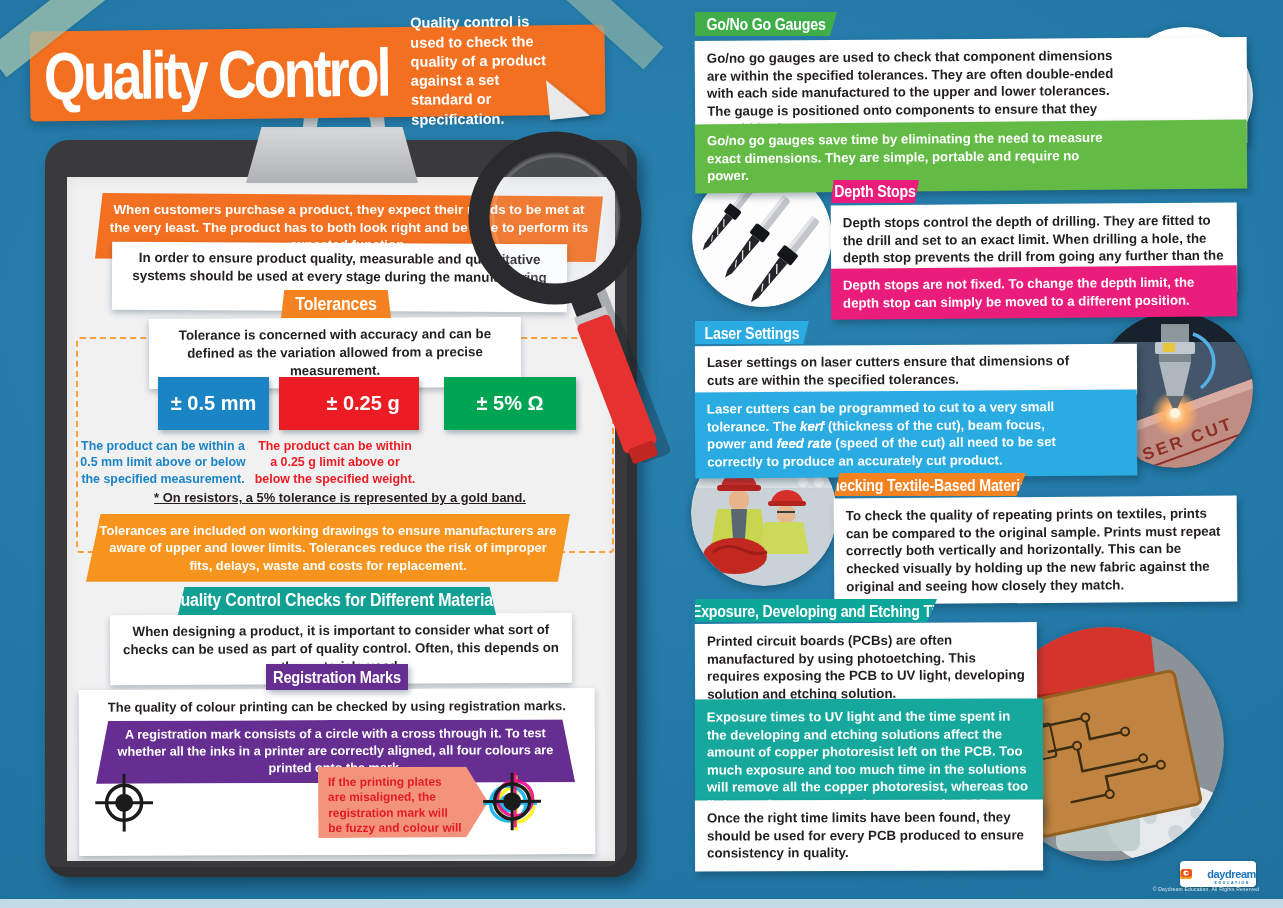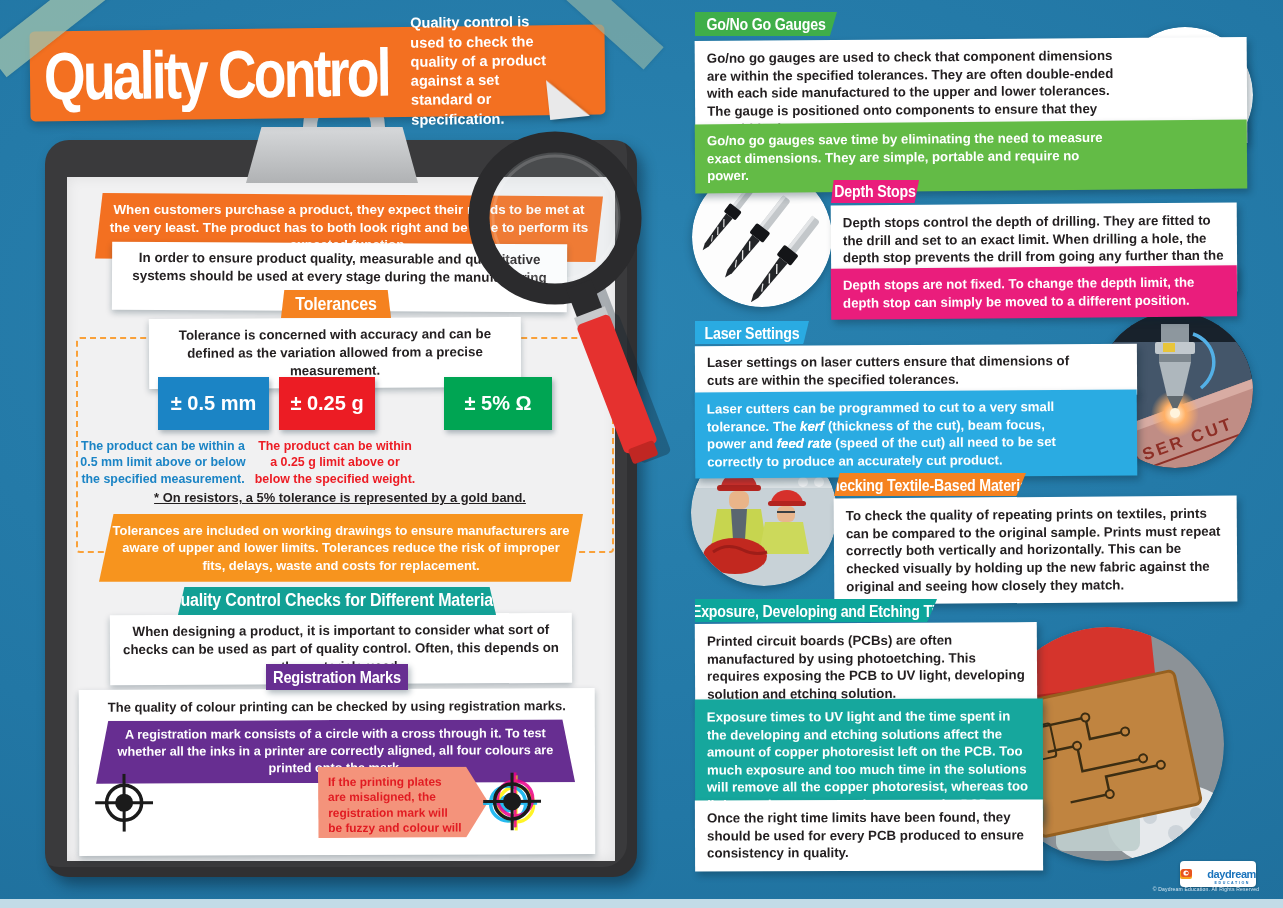--- a/index.html
+++ b/index.html
@@ -49,21 +49,21 @@
     clip-path:polygon(3% 0,97% 0,100% 100%,0 100%);}
   .tol-def{left:149px;top:318px;width:348px;padding:8px 12px;font-size:13.3px;line-height:1.35;z-index:4;transform:rotate(-.3deg);}
   .tol-dashed{left:76px;top:337px;width:534px;height:212px;border:2.5px dashed #f9a13a;border-radius:4px;z-index:3;}
   .tol-box{top:377px;height:53px;display:flex;align-items:center;justify-content:center;color:#fff;
     font-size:20px;font-weight:700;z-index:4;box-shadow:2px 3px 5px rgba(8,35,52,.3);}
   .tol-cap{top:438px;font-size:12.4px;font-weight:700;line-height:1.32;text-align:center;z-index:4;}
   .t-blue{background:#1b84c5;margin-left:44px;} .c-blue{color:#1b84c5;}
   .t-red{background:#ec1c24;} .c-red{color:#ec1c24;}
   .t-green{background:#00a553;} .c-green{color:#00a553;}
   .tol-note{left:90px;top:490px;width:500px;text-align:center;font-size:12.9px;font-weight:700;z-index:4;text-decoration:underline;}
-  .tol-callout{left:99px;top:514px;width:460px;padding:8px 12px;background:#f7941e;text-align:center;
+  .tol-callout{left:86px;top:514px;width:460px;padding:8px 12px;background:#f7941e;text-align:center;
     font-size:12.9px;line-height:1.34;z-index:4;clip-path:polygon(3% 0,100% 0,97.5% 100%,0 100%);}
   .checks-tab{left:178px;top:587px;width:318px;height:28px;background:#12a095;font-size:16px;z-index:5;
     clip-path:polygon(2% 0,98% 0,100% 100%,0 100%);}
   .checks-body{left:110px;top:614px;width:438px;padding:8px 12px;font-size:13.3px;line-height:1.35;z-index:4;transform:rotate(-.3deg);}
   .reg-tab{left:266px;top:664px;width:142px;height:26px;background:#672e91;font-size:14.6px;z-index:6;}
   .reg-panel{left:79px;top:689px;width:516px;height:166px;background:#fff;z-index:4;
     box-shadow:0 3px 6px rgba(8,35,52,.28);transform:rotate(-.2deg);}
   .reg-line{position:absolute;left:0;top:10px;width:100%;text-align:center;font-size:13px;font-weight:700;}
   .reg-callout{position:absolute;left:17px;top:31px;width:455px;padding:6px 12px;background:#672e91;
     text-align:center;font-size:12.7px;line-height:1.34;clip-path:polygon(2.6% 0,97.4% 0,100% 100%,0 100%);}
@@ -132,22 +132,22 @@
   <div class="abs intro-banner callout">When customers purchase a product, they expect their needs to be met at the very least. The product has to both look right and be able to perform its expected function.</div>
   <div class="abs intro-note wbox">In order to ensure product quality, measurable and quantitative systems should be used at every stage during the manufacturing process.</div>
 
   <div class="abs tol-tab tab">
       <span>Tolerances</span>
     </div>
   <div class="abs tol-def wbox"><b>Tolerance</b><span> is concerned with accuracy and can be defined as the variation allowed from a precise measurement.</span></div>
   <div class="abs tol-dashed"></div>
 
   <div class="abs tol-box t-blue" style="left:114px;width:111px;">± 0.5 mm</div>
-  <div class="abs tol-box t-red" style="left:279px;width:96px;">± 0.25 g</div>
-  <div class="abs tol-box t-green" style="left:444px;width:108px;">± 5% Ω</div>
+  <div class="abs tol-box t-red" style="left:279px;width:112px;padding-left:28px;">± 0.25 g</div>
+  <div class="abs tol-box t-green" style="left:444px;width:132px;">± 5% Ω</div>
   <div class="abs tol-cap c-blue" style="left:79px;width:168px;">The product can be within a 0.5 mm limit above or below the specified measurement.</div>
   <div class="abs tol-cap c-red" style="left:254px;width:162px;">The product can be within a 0.25 g limit above or below the specified weight.</div>
   <div class="abs tol-note">* On resistors, a 5% tolerance is represented by a gold band.</div>
   <div class="abs tol-callout callout">Tolerances are included on working drawings to ensure manufacturers are aware of upper and lower limits. Tolerances reduce the risk of improper fits, delays, waste and costs for replacement.</div>
 
   <div class="abs checks-tab tab">
       <span>Quality Control Checks for Different Materials</span>
     </div>
   <div class="abs checks-body wbox">When designing a product, it is important to consider what sort of checks can be used as part of quality control. Often, this depends on the materials used.</div>
 

